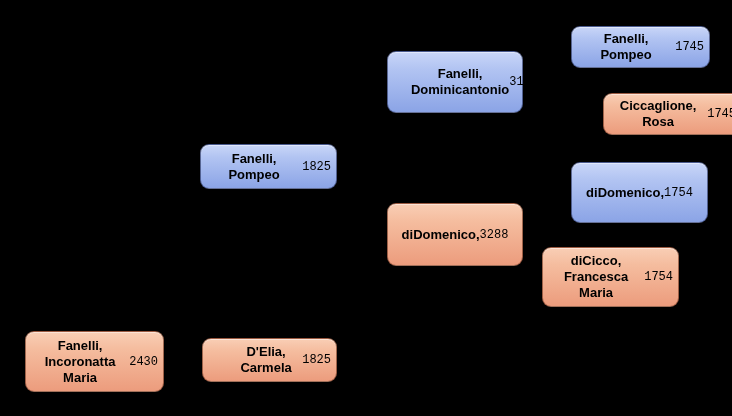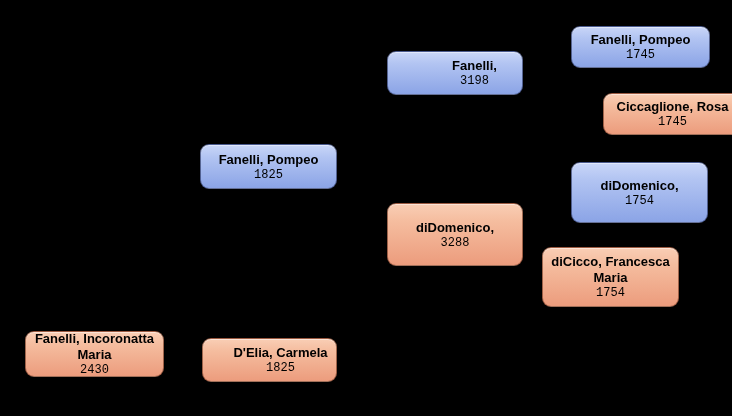--- a/index.html
+++ b/index.html
@@ -13,21 +13,21 @@
     height: 416px;
     background: #000000;
     overflow: hidden;
     font-family: "Liberation Sans", sans-serif;
   }
   .person {
     position: absolute;
     box-sizing: border-box;
     border-radius: 9px;
     display: flex;
-    flex-direction: column;
+    flex-direction: row;
     align-items: center;
     justify-content: center;
     text-align: center;
     padding: 2px 5px;
     cursor: default;
   }
   .person.blue {
     background: linear-gradient(180deg, #c9d6f8 0%, #b2c4f2 28%, #8ba4e6 100%);
     border: 1px solid rgba(20, 30, 70, 0.55);
     box-shadow: inset 0 1px 0 rgba(255,255,255,0.45), 0 2px 5px rgba(0,0,0,0.9);
@@ -49,21 +49,21 @@
     line-height: 14px;
     color: #000000;
     font-family: Liberation Mono, monospace;
   }
 </style>
 </head>
 <body>
 
 <div class="canvas">
 
-  <div class="person salmon" style="left:25px; top:331px; width:139px; height:46px;">
+  <div class="person salmon" style="left:25px; top:331px; width:139px; height:61px;">
     <div class="name">
       <span>Fanelli, Incoronatta</span>
       <span>Maria</span>
     </div>
     <div class="year">2430</div>
   </div>
 
   <div class="person blue" style="left:200px; top:144px; width:137px; height:45px;">
     <div class="name">
       <span>Fanelli, Pompeo</span>
@@ -71,23 +71,24 @@
     <div class="year">1825</div>
   </div>
 
   <div class="person salmon" style="left:202px; top:338px; width:135px; height:44px;padding-left:27px;">
     <div class="name">
       <span>D'Elia, Carmela</span>
     </div>
     <div class="year">1825</div>
   </div>
 
-  <div class="person blue" style="left:387px; top:51px; width:136px; height:44px;padding-left:44px;">
+  <div class="person blue" style="left:387px; top:51px; width:136px; height:62px;padding-left:44px;">
     <div class="name">
       <span>Fanelli,</span>
+      <span>Dominicantonio</span>
     </div>
     <div class="year">3198</div>
   </div>
 
   <div class="person salmon" style="left:387px; top:203px; width:136px; height:63px;">
     <div class="name">
       <span>diDomenico,</span>
     </div>
     <div class="year">3288</div>
   </div>

